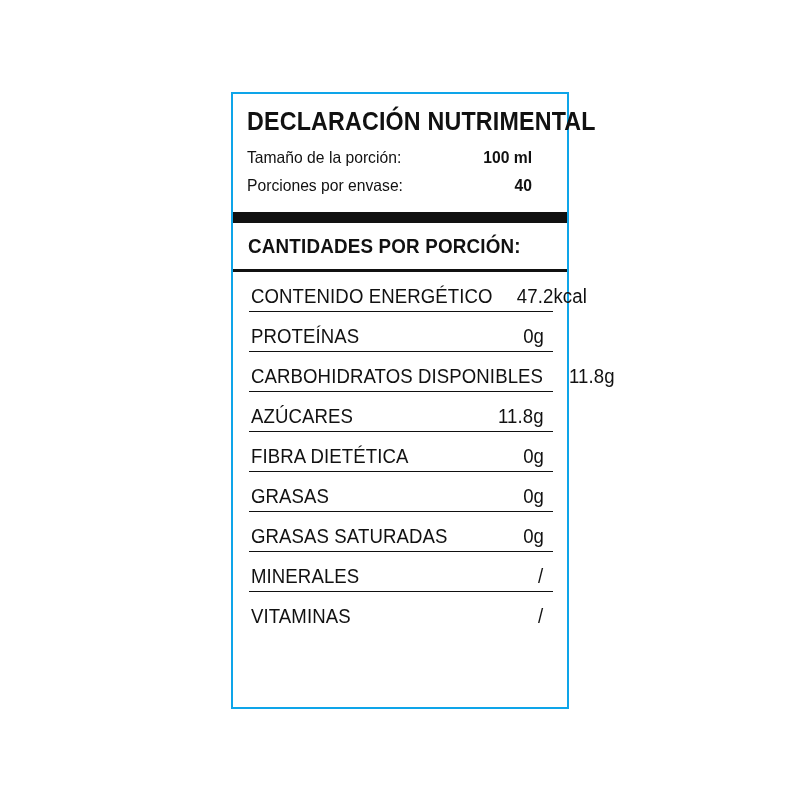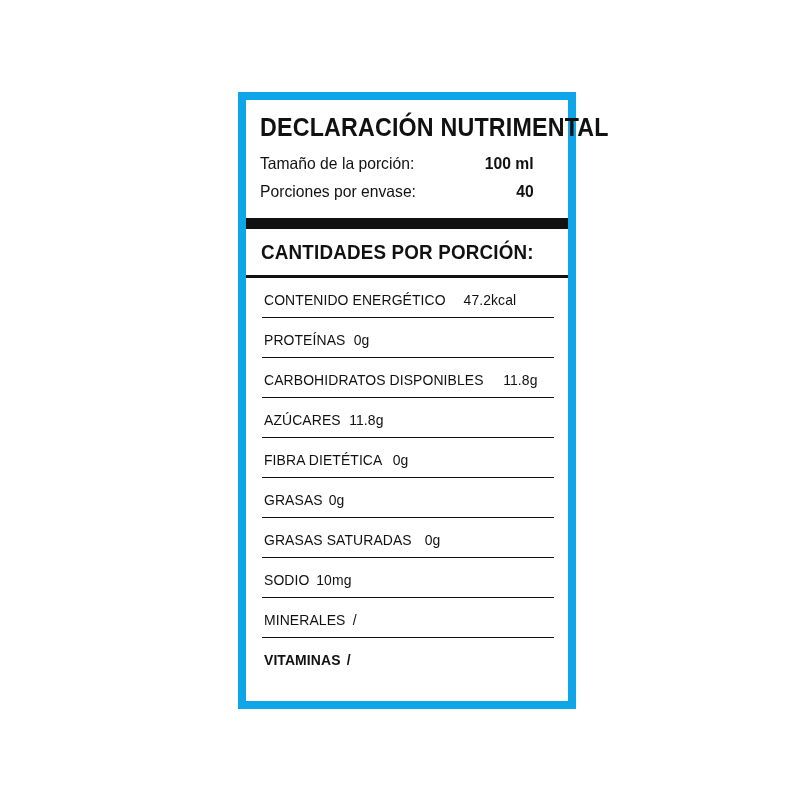--- a/index.html
+++ b/index.html
@@ -17,25 +17,25 @@
 
   .page {
     position: relative;
     width: 800px;
     height: 800px;
   }
 
   
   .label-panel {
     position: absolute;
-    left: 238px;
+    left: 231px;
     top: 92px;
     width: 338px;
     height: 617px;
-    border: 8px solid #0ea5e9;
+    border: 2px solid #0ea5e9;
     box-sizing: border-box;
     background: #ffffff;
   }
 
   
   .header-block {
     padding: 10px 14px 6px 14px;
     box-sizing: border-box;
   }
 
@@ -99,33 +99,32 @@
   }
 
   
   .nutrient-list {
     padding: 0 14px 0 16px;
     box-sizing: border-box;
   }
 
   .nutrient-row {
     display: flex;
-    justify-content: flex-start;
+    justify-content: space-between;
     align-items: baseline;
     font-family: "Liberation Sans Narrow", "Liberation Sans", sans-serif;
-    font-size: 15px;
+    font-size: 20px;
     line-height: 1;
     height: 40px;
     border-bottom: 1.5px solid #111111;
     box-sizing: border-box;
     padding: 0 2px 4px 2px;
   }
   .nutrient-row:last-child {
     border-bottom: none;
-    font-weight: bold;
   }
   .nutrient-row .n-name {
     transform: scaleX(0.93);
     transform-origin: left center;
     white-space: nowrap;
     letter-spacing: 0.1px;
     padding-top: 14px;
   }
   .nutrient-row .n-val {
     transform: scaleX(0.93);
@@ -193,24 +192,20 @@
       <div class="nutrient-row">
         <span class="n-name">GRASAS</span>
         <span class="n-val">0g</span>
       </div>
 
       <div class="nutrient-row">
         <span class="n-name">GRASAS SATURADAS</span>
         <span class="n-val">0g</span>
       </div>
 
-      <div class="nutrient-row">
-        <span class="n-name">SODIO</span>
-        <span class="n-val">10mg</span>
-      </div>
 
       <div class="nutrient-row">
         <span class="n-name">MINERALES</span>
         <span class="n-val">/</span>
       </div>
 
       <div class="nutrient-row">
         <span class="n-name">VITAMINAS</span>
         <span class="n-val">/</span>
       </div>

